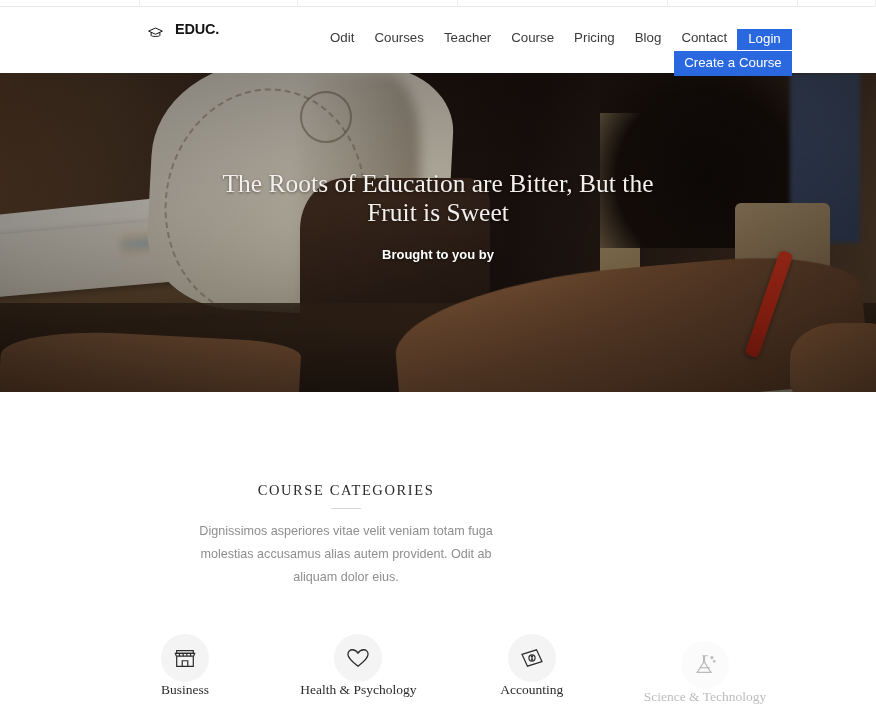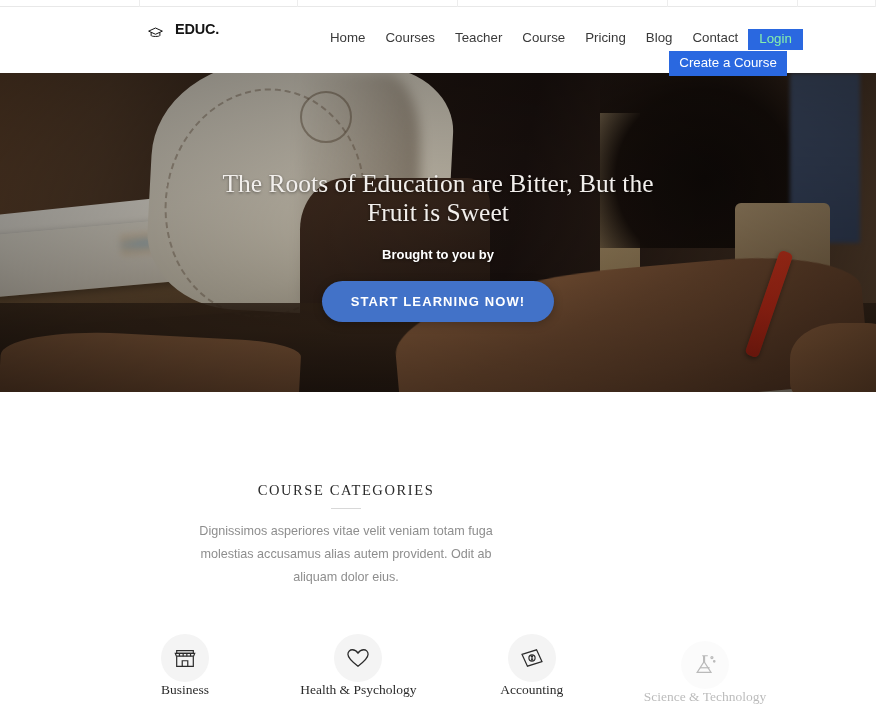--- a/index.html
+++ b/index.html
@@ -47,32 +47,32 @@
   }
   .nav-link {
     font-size: 13.3px; color: #3a3a3a;
     padding: 0 10px; line-height: 18px;
     white-space: nowrap; cursor: pointer;
     font-family: "Liberation Sans", sans-serif;
   }
   .nav-actions { position: relative; }
   .btn-login {
     display: block;
-    background: #2a68e0; color: #86efac;
+    background: #2a68e0; color: #ffffff;
     font-size: 13.3px; line-height: 18px;
     padding: 1px 11px 2px 11px;
     cursor: pointer; white-space: nowrap;
     text-align: center;
   }
   .btn-create {
     display: block;
     background: #2a68e0; color: #ffffff;
     font-size: 13.3px; line-height: 18px;
     padding: 3px 10px 4px 10px;
-    position: absolute; top: 22px; right: 16px;
+    position: absolute; top: 22px; right: 0;
     white-space: nowrap; cursor: pointer;
   }
 
   
   .hero {
     position: absolute; top: 73px; left: 0;
     width: 876px; height: 319px;
     overflow: hidden;
     background: #3a2c22;
   }
@@ -284,21 +284,21 @@
     <span class="logo-icon">
       <svg viewBox="0 0 24 18" width="15" height="12">
         <path d="M12 1 L23 6 L12 11 L1 6 Z" fill="none" stroke="#141414" stroke-width="1.6"></path>
         <path d="M5 8 L5 13 C5 15 19 15 19 13 L19 8" fill="none" stroke="#141414" stroke-width="1.6"></path>
       </svg>
     </span>
     <span class="logo-text">EDUC.</span>
   </div>
 
   <nav class="main-nav">
-    <span class="nav-link">Home</span>
+    <span class="nav-link">Odit</span>
     <span class="nav-link">Courses</span>
     <span class="nav-link">Teacher</span>
     <span class="nav-link">Course</span>
     <span class="nav-link">Pricing</span>
     <span class="nav-link">Blog</span>
     <span class="nav-link">Contact</span>
     <span class="nav-actions">
       <span class="btn-login">Login</span>
       <span class="btn-create">Create a Course</span>
     </span>
@@ -329,21 +329,20 @@
     <div class="ph ph-arm2"></div>
     <div class="ph ph-pen"></div>
     <div class="ph ph-pen-tip"></div>
     <div class="ph ph-hand"></div>
   </div>
   <div class="hero-vignette"></div>
 
   <div class="hero-content">
     <h1 class="hero-title">The Roots of Education are Bitter, But the Fruit is Sweet</h1>
     <div class="hero-sub">Brought to you by</div>
-    <button class="hero-cta">START LEARNING NOW!</button>
   </div>
 
 </section>
 
 <section class="categories">
 
   <h2 class="cat-title">COURSE CATEGORIES</h2>
   <div class="cat-divider"></div>
   <p class="cat-desc">Dignissimos asperiores vitae velit veniam totam fuga molestias accusamus alias autem provident. Odit ab aliquam dolor eius.</p>
 

